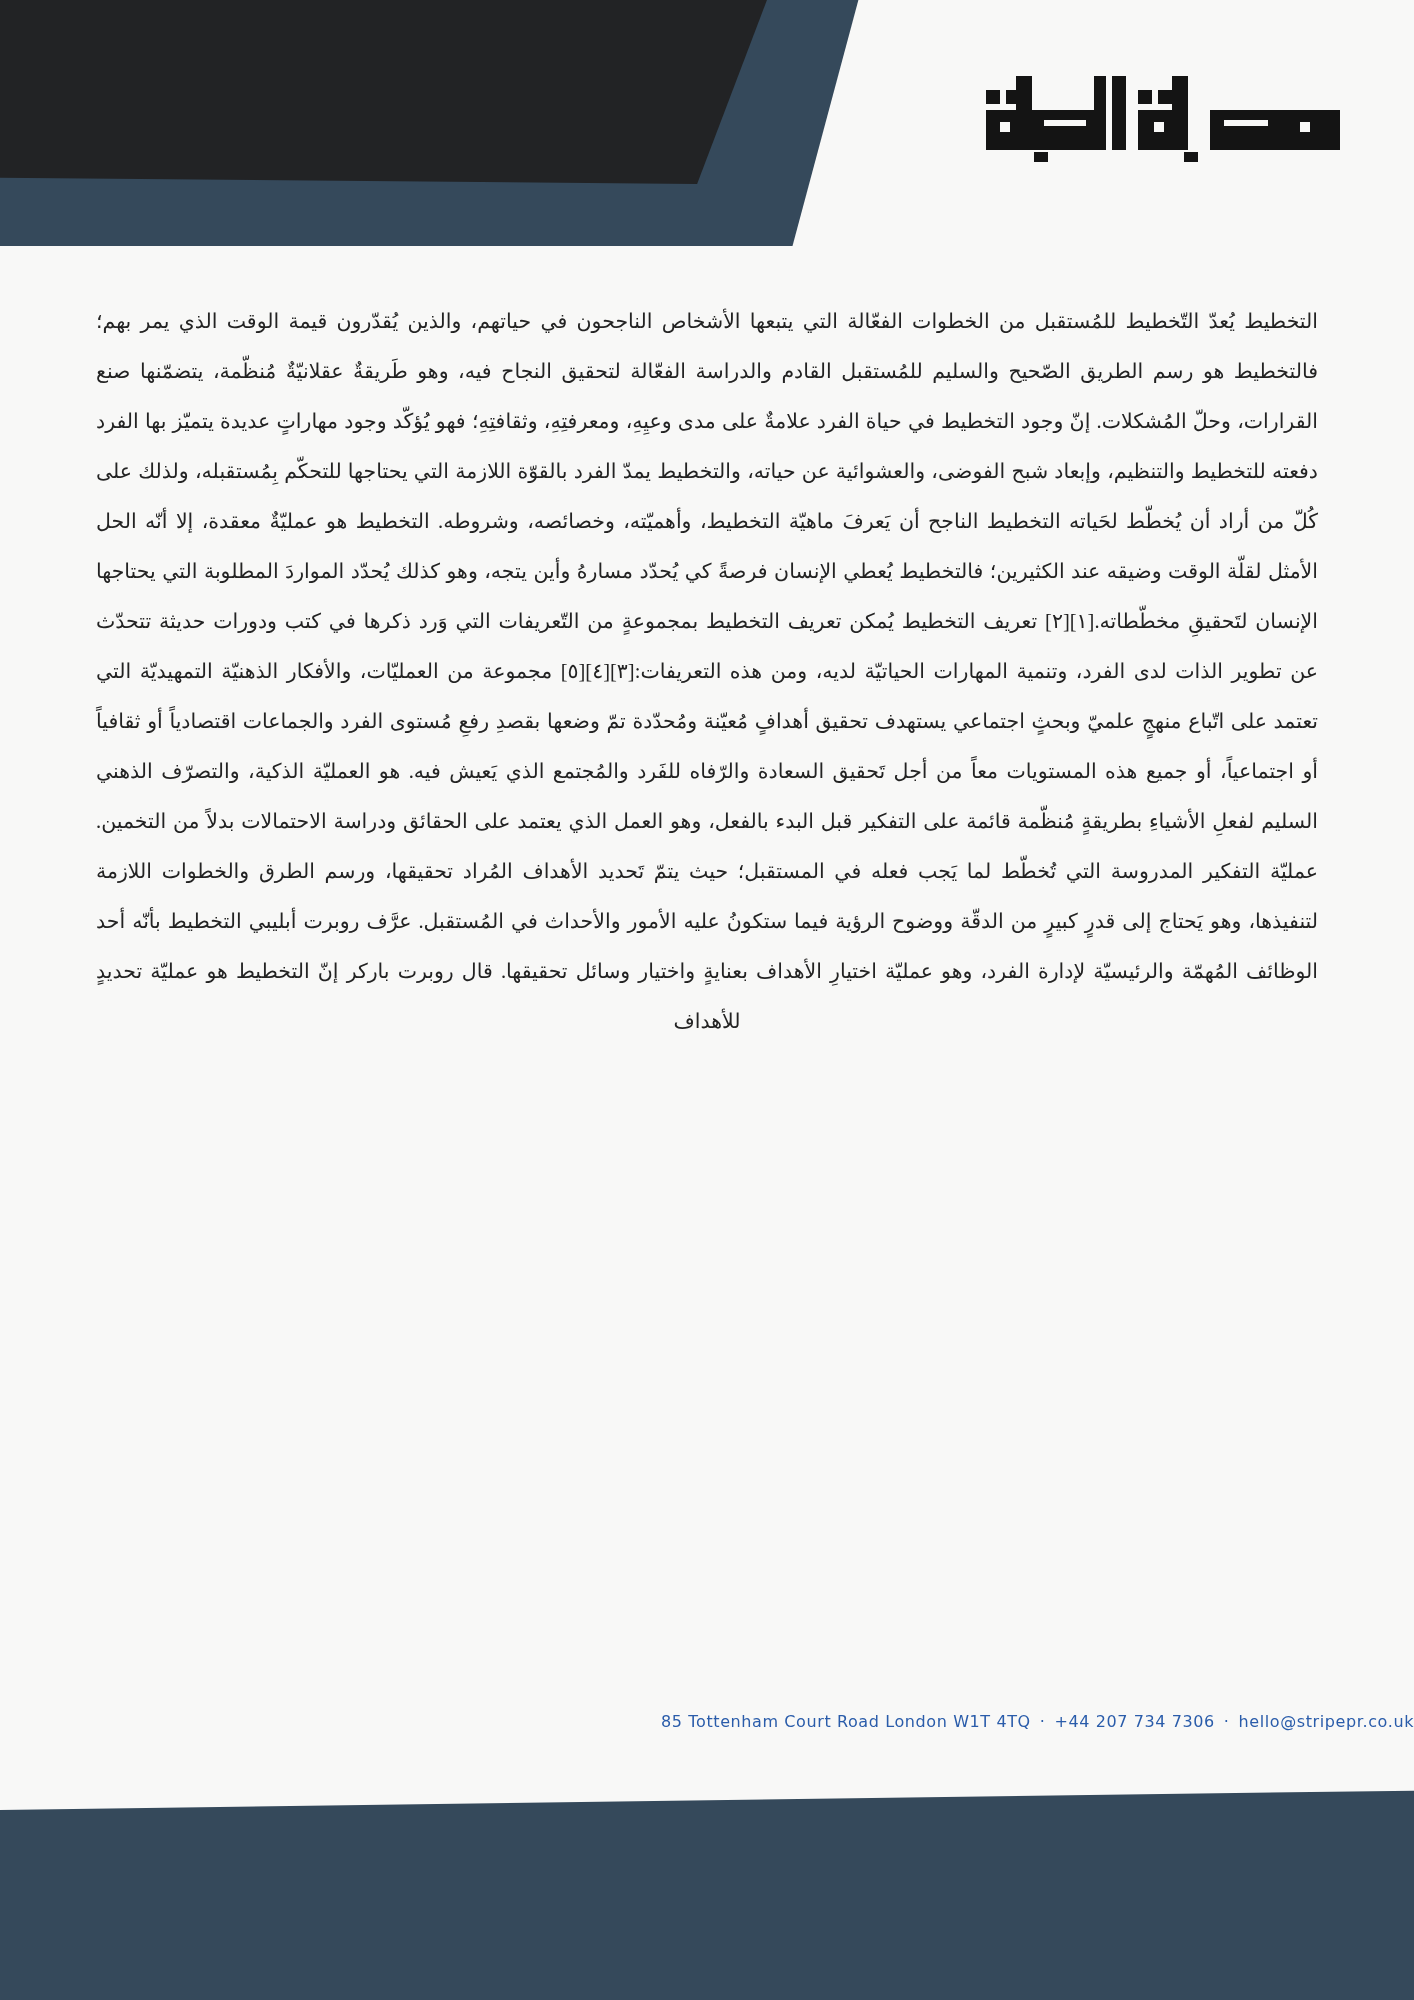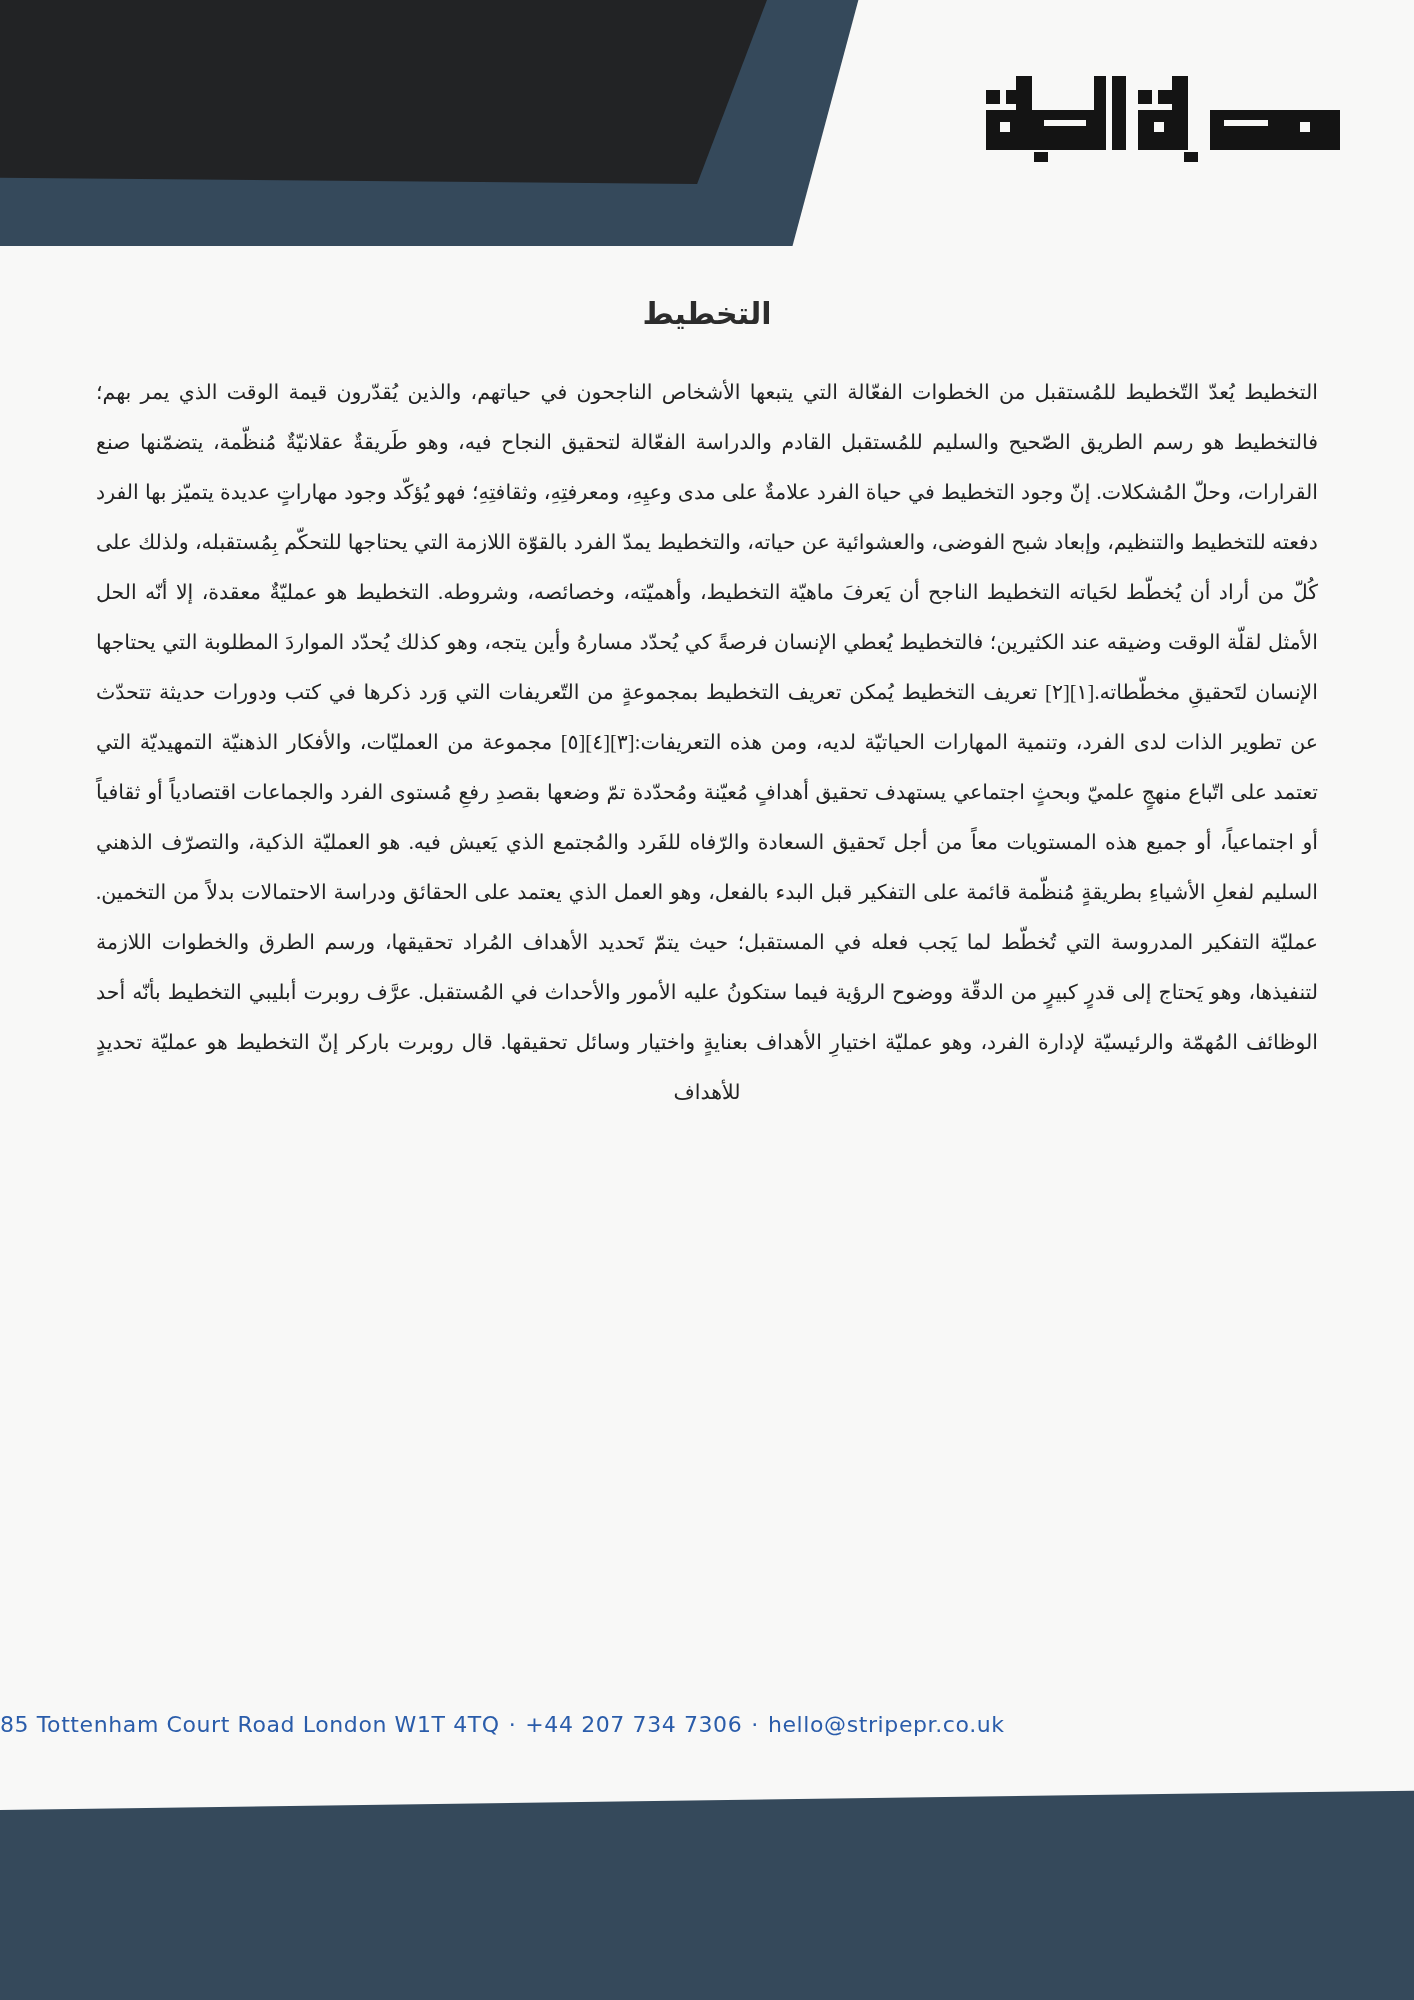--- a/index.html
+++ b/index.html
@@ -97,24 +97,24 @@
     margin: 0;
     word-spacing: 1px;
   }
 
   
   .footer-contact {
     position: absolute;
     left: 0;
     right: 0;
     top: 1712px;
-    text-align: left;
+    text-align: right;
     direction: ltr;
     font-family: "DejaVu Sans", "Liberation Sans", sans-serif;
-    font-size: 22px;
+    font-size: 16px;
     letter-spacing: 0.6px;
     color: #2a5caa;
     white-space: nowrap;
   }
   .footer-contact .sep {
     display: inline-block;
     padding: 0 9px;
     color: #2a5caa;
   }
 </style>
@@ -149,21 +149,20 @@
         <rect x="38" y="58" width="46" height="40"></rect>
         <rect x="52" y="70" width="10" height="10" fill="#f8f8f7"></rect>
         <rect x="38" y="38" width="14" height="14"></rect>
         <rect x="58" y="38" width="14" height="14"></rect>
         <rect x="86" y="100" width="14" height="10"></rect>
       </g>
     </svg>
   </div>
 
   <article class="article">
-    <h1 class="article-title">التخطيط</h1>
     <p class="article-body">التخطيط يُعدّ التّخطيط للمُستقبل من الخطوات الفعّالة التي يتبعها الأشخاص الناجحون في حياتهم، والذين يُقدّرون قيمة الوقت الذي يمر بهم؛ فالتخطيط هو رسم الطريق الصّحيح والسليم للمُستقبل القادم والدراسة الفعّالة لتحقيق النجاح فيه، وهو طَريقةٌ عقلانيّةٌ مُنظّمة، يتضمّنها صنع القرارات، وحلّ المُشكلات. إنّ وجود التخطيط في حياة الفرد علامةٌ على مدى وعيِهِ، ومعرفتِهِ، وثقافتِهِ؛ فهو يُؤكّد وجود مهاراتٍ عديدة يتميّز بها الفرد دفعته للتخطيط والتنظيم، وإبعاد شبح الفوضى، والعشوائية عن حياته، والتخطيط يمدّ الفرد بالقوّة اللازمة التي يحتاجها للتحكّم بِمُستقبله، ولذلك على كُلّ من أراد أن يُخطّط لحَياته التخطيط الناجح أن يَعرفَ ماهيّة التخطيط، وأهميّته، وخصائصه، وشروطه. التخطيط هو عمليّةٌ معقدة، إلا أنّه الحل الأمثل لقلّة الوقت وضيقه عند الكثيرين؛ فالتخطيط يُعطي الإنسان فرصةً كي يُحدّد مسارهُ وأين يتجه، وهو كذلك يُحدّد المواردَ المطلوبة التي يحتاجها الإنسان لتَحقيقِ مخطّطاته.[١][٢] تعريف التخطيط يُمكن تعريف التخطيط بمجموعةٍ من التّعريفات التي وَرد ذكرها في كتب ودورات حديثة تتحدّث عن تطوير الذات لدى الفرد، وتنمية المهارات الحياتيّة لديه، ومن هذه التعريفات:[٣][٤][٥] مجموعة من العمليّات، والأفكار الذهنيّة التمهيديّة التي تعتمد على اتّباع منهجٍ علميّ وبحثٍ اجتماعي يستهدف تحقيق أهدافٍ مُعيّنة ومُحدّدة تمّ وضعها بقصدِ رفعِ مُستوى الفرد والجماعات اقتصادياً أو ثقافياً أو اجتماعياً، أو جميع هذه المستويات معاً من أجل تَحقيق السعادة والرّفاه للفَرد والمُجتمع الذي يَعيش فيه. هو العمليّة الذكية، والتصرّف الذهني السليم لفعلِ الأشياءِ بطريقةٍ مُنظّمة قائمة على التفكير قبل البدء بالفعل، وهو العمل الذي يعتمد على الحقائق ودراسة الاحتمالات بدلاً من التخمين. عمليّة التفكير المدروسة التي تُخطّط لما يَجب فعله في المستقبل؛ حيث يتمّ تَحديد الأهداف المُراد تحقيقها، ورسم الطرق والخطوات اللازمة لتنفيذها، وهو يَحتاج إلى قدرٍ كبيرٍ من الدقّة ووضوح الرؤية فيما ستكونُ عليه الأمور والأحداث في المُستقبل. عرَّف روبرت أبليبي التخطيط بأنّه أحد الوظائف المُهمّة والرئيسيّة لإدارة الفرد، وهو عمليّة اختيارِ الأهداف بعنايةٍ واختيار وسائل تحقيقها. قال روبرت باركر إنّ التخطيط هو عمليّة تحديدٍ للأهداف</p>
   </article>
 
   <div class="footer-contact">
     <span>85 Tottenham Court Road London W1T 4TQ</span><span class="sep">·</span><span>+44 207 734 7306</span><span class="sep">·</span><span>hello@stripepr.co.uk</span>
   </div>
 
   <div class="shape shape-footer-slate"></div>
 
 </div>

